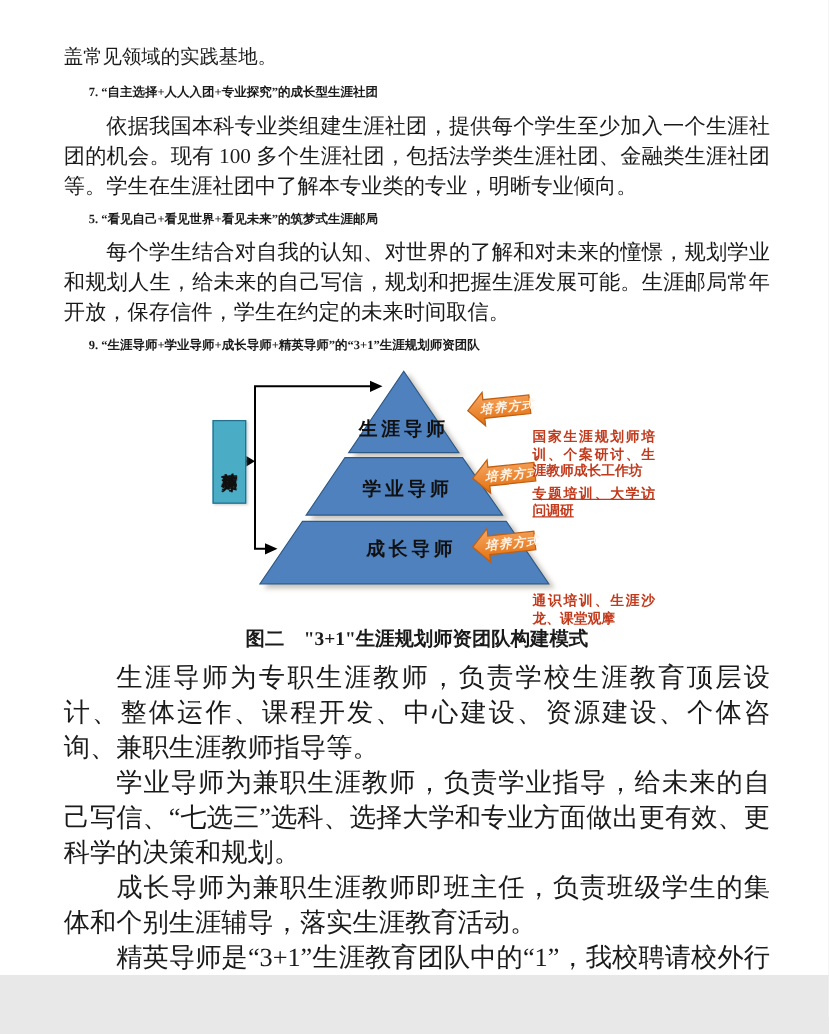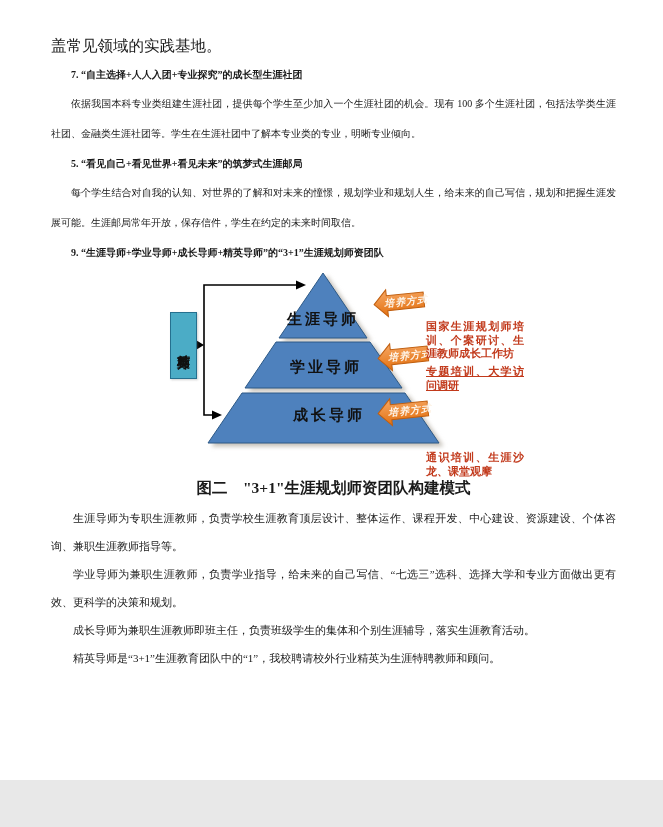--- a/index.html
+++ b/index.html
@@ -8,33 +8,33 @@
     width:663px;height:780px;
     background:#ffffff;
     box-sizing:border-box;
     padding:31px 47px 0 51px;
     font-family:"Liberation Serif","DejaVu Serif",serif;
     color:#1a1a1a;
     overflow:hidden;
   }
   p{margin:0;}
   .bodytext{
-    font-size:10px;line-height:30px;
+    font-size:17px;line-height:24px;
     text-align:justify;text-indent:2em;font-family:Liberation Serif, serif;
   }
   .cont{
     font-size:15.5px;line-height:29px;
     text-align:justify;text-indent:0;
   }
   .heading{
     font-size:10px;line-height:29px;
     font-weight:bold;text-indent:2em;
   }
   .closing{
-    font-size:11px;line-height:28px;
+    font-size:21px;line-height:28px;
     text-align:justify;text-indent:2em;
   }
   .caption{
     font-size:15.5px;line-height:29px;
     font-weight:bold;text-align:center;
     margin:6px 0 2px 0;
   }
   .diagram{
     position:relative;
     width:663px;height:200px;

